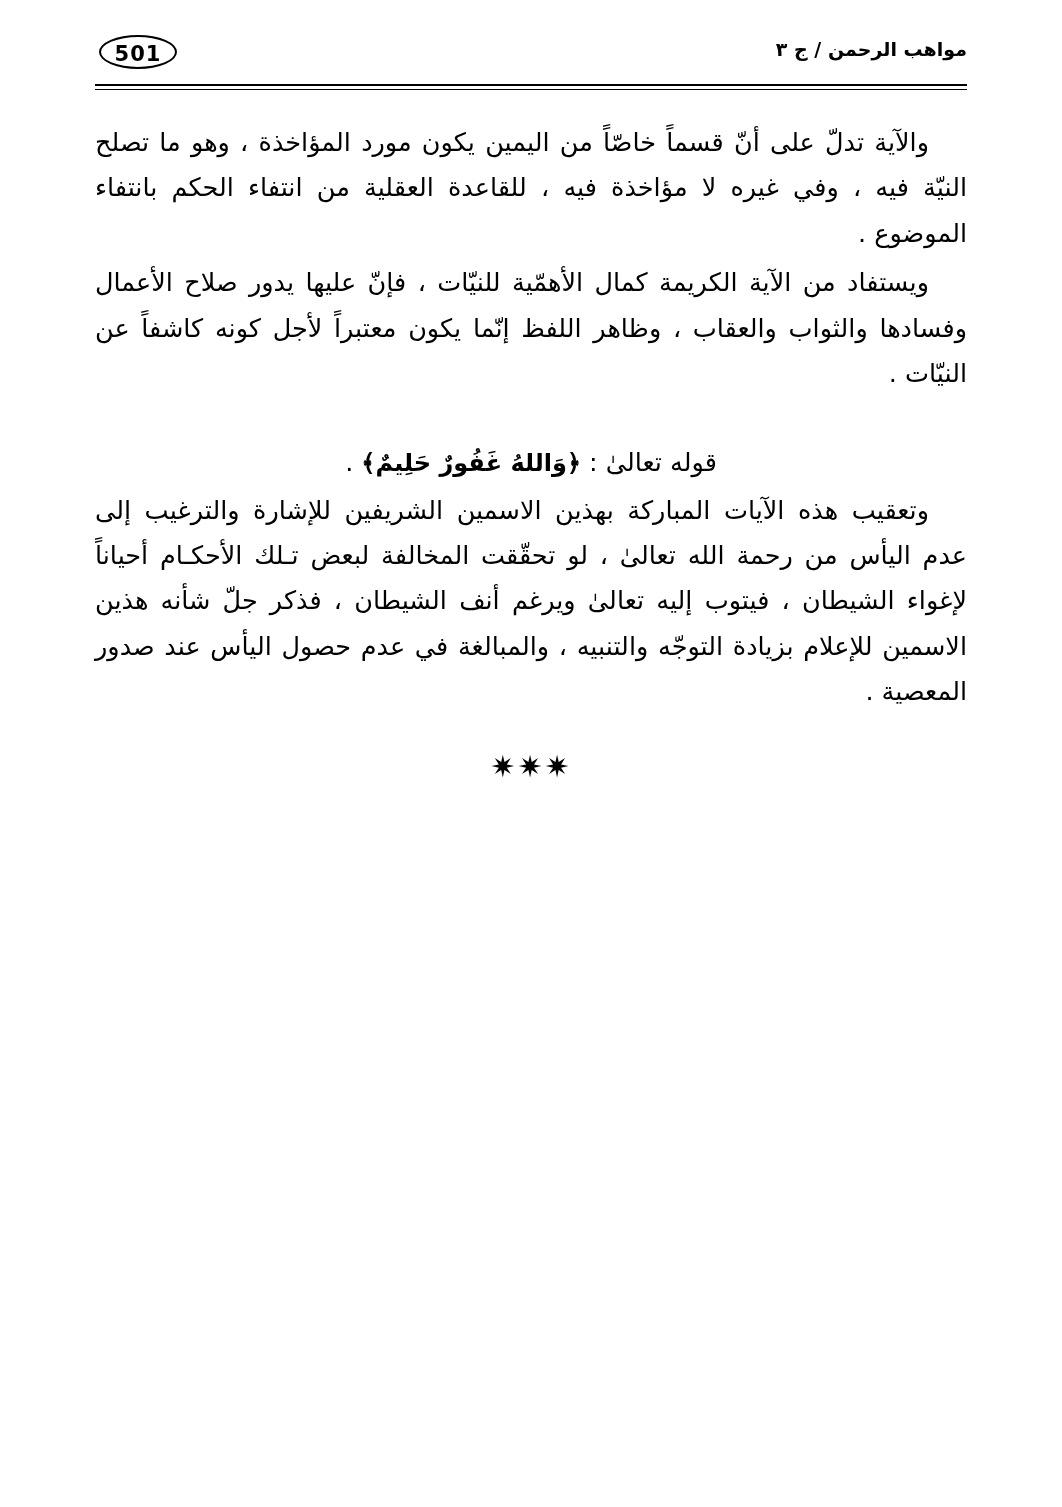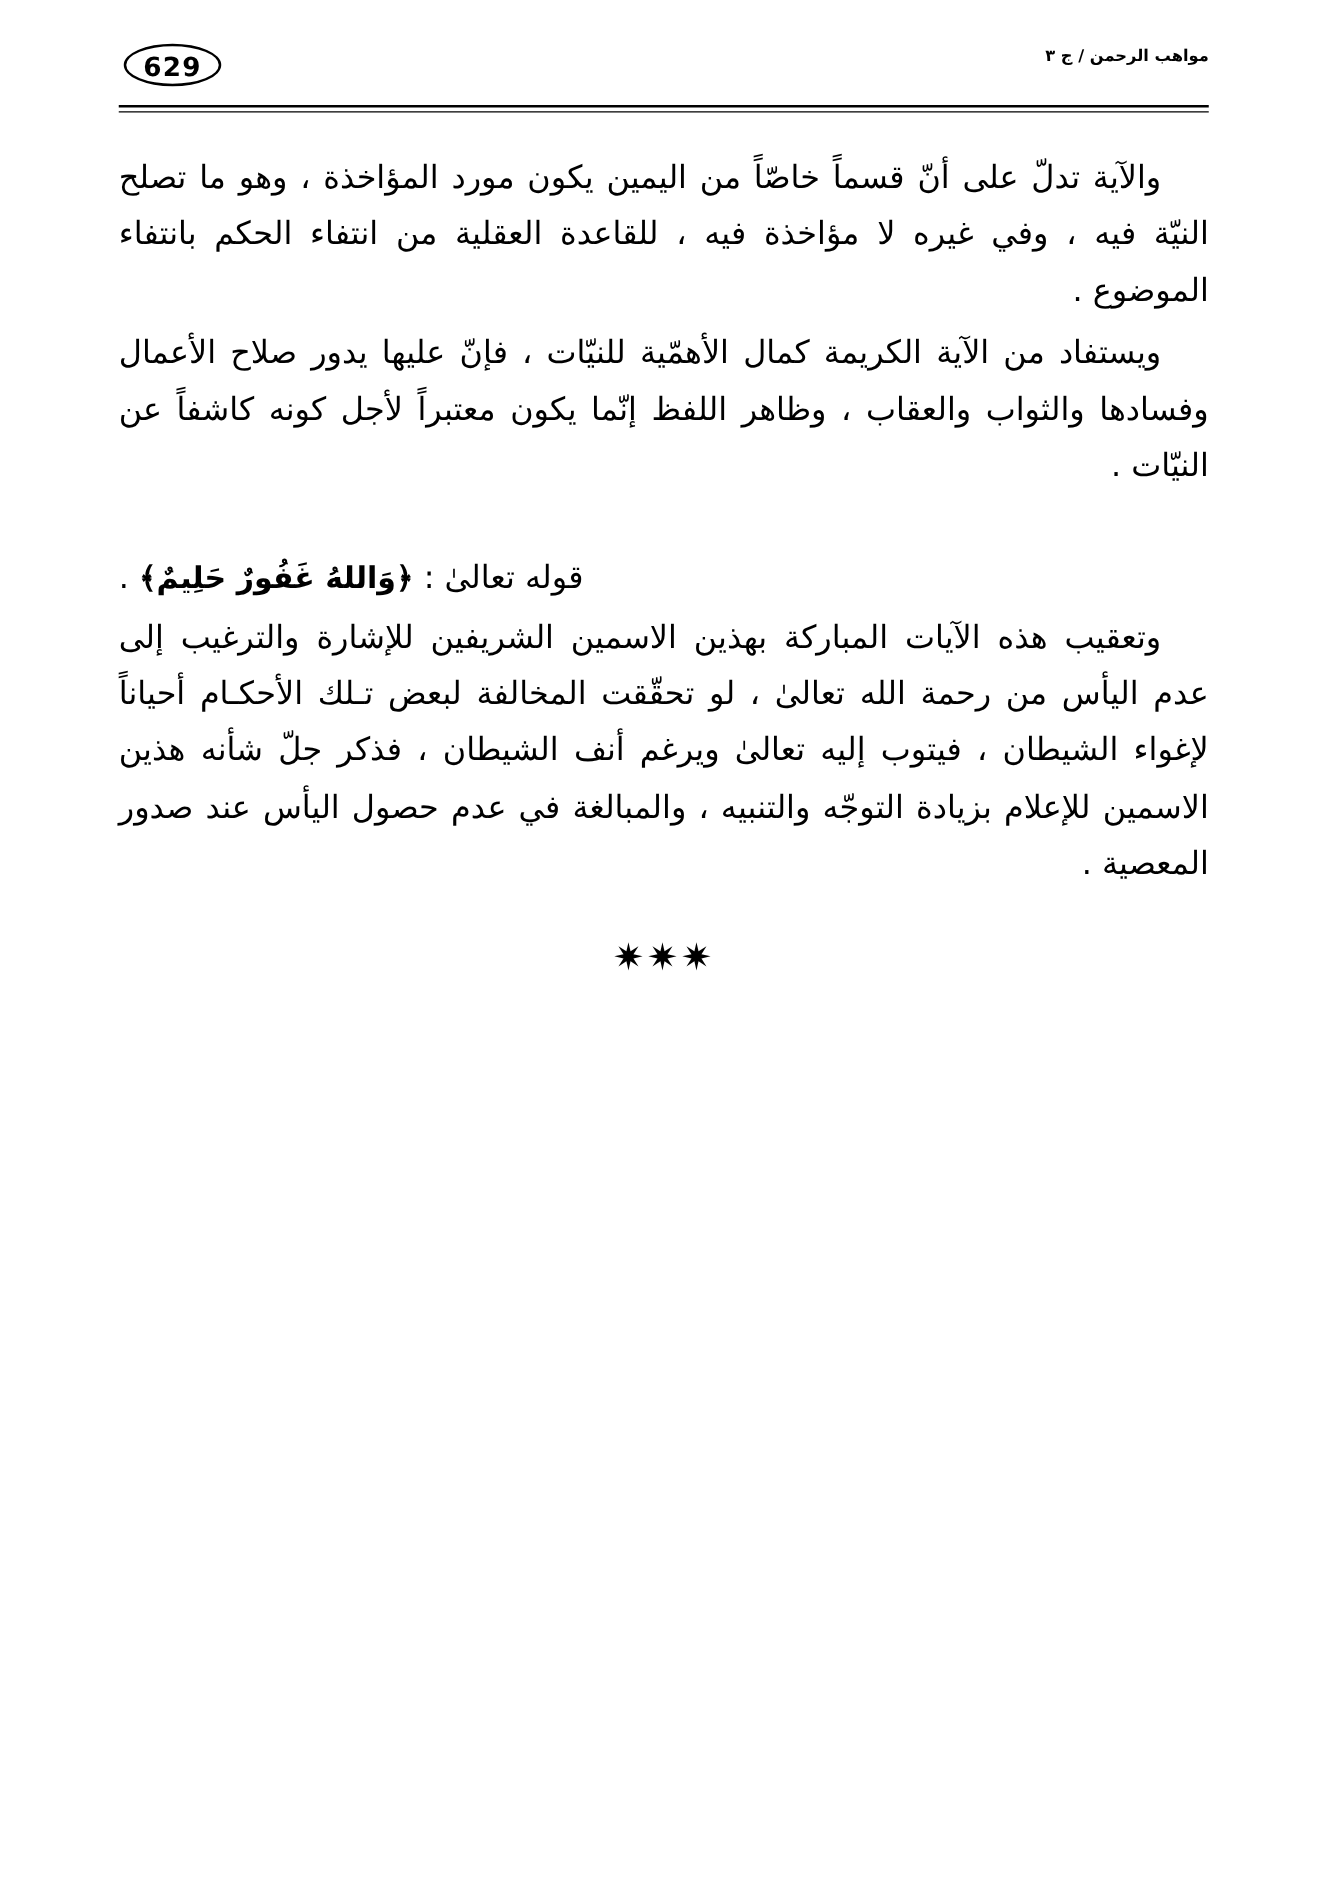--- a/index.html
+++ b/index.html
@@ -26,21 +26,21 @@
   .page-header {
     position: relative;
     height: 54px;
     display: flex;
     align-items: flex-start;
     justify-content: space-between;
     direction: rtl;
   }
   .header-title {
     font-family: "DejaVu Sans", sans-serif;
-    font-size: 13px;
+    font-size: 19px;
     font-weight: bold;
     letter-spacing: 0;
     padding-top: 4px;
     white-space: nowrap;
   }
   .page-number-wrap {
     position: relative;
     display: flex;
     align-items: center;
     justify-content: center;
@@ -90,21 +90,21 @@
     margin: 0 0 4px 0;
     font-size: 25.5px;
     line-height: 1.78;
     text-align: justify;
     text-indent: 38px;
   }
   .quote-line {
     margin: 26px 0 2px 0;
     font-size: 25.5px;
     line-height: 1.78;
-    text-align: left;
+    text-align: center;
     text-indent: 0;
   }
   .ayah {
     font-weight: bold;
     font-size: 24px;
   }
   .spacer-sm { height: 14px; }
   .stars {
     margin-top: 34px;
     text-align: center;
@@ -116,21 +116,21 @@
 </style>
 </head>
 <body>
 
 <div class="page">
 
   <div class="page-header">
     <div class="header-title">مواهب الرحمن / ج ٣</div>
     <div class="page-number-wrap">
       <div class="page-number-oval"></div>
-      <div class="page-number">629</div>
+      <div class="page-number">501</div>
     </div>
   </div>
   <div class="header-rule"></div>
   <div class="header-rule second"></div>
 
   <div class="content">
 
     <p class="para">والآية تدلّ على أنّ قسماً خاصّاً من اليمين يكون مورد المؤاخذة ، وهو ما تصلح النيّة فيه ، وفي غيره لا مؤاخذة فيه ، للقاعدة العقلية من انتفاء الحكم بانتفاء الموضوع .</p>
 
     <p class="para">ويستفاد من الآية الكريمة كمال الأهمّية للنيّات ، فإنّ عليها يدور صلاح الأعمال وفسادها والثواب والعقاب ، وظاهر اللفظ إنّما يكون معتبراً لأجل كونه كاشفاً عن النيّات .</p>

